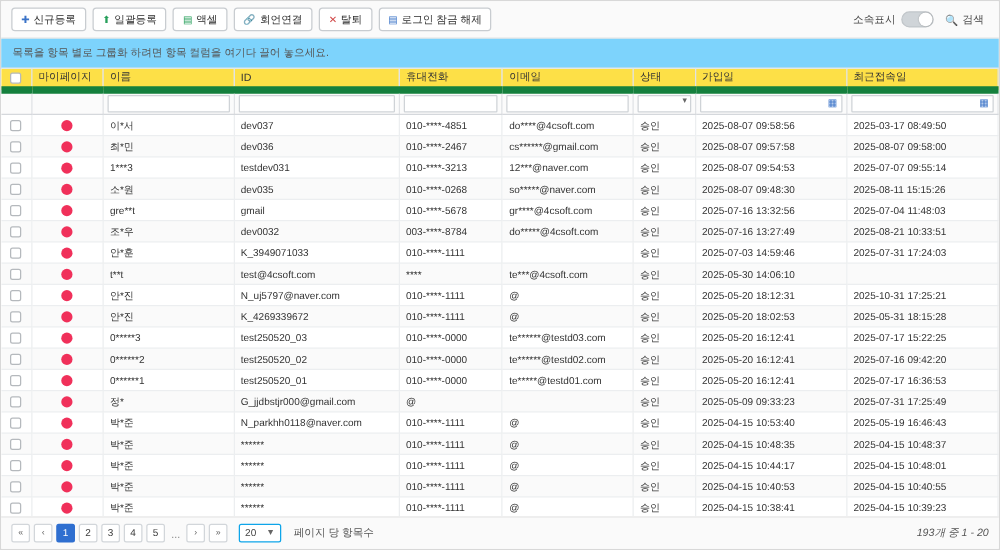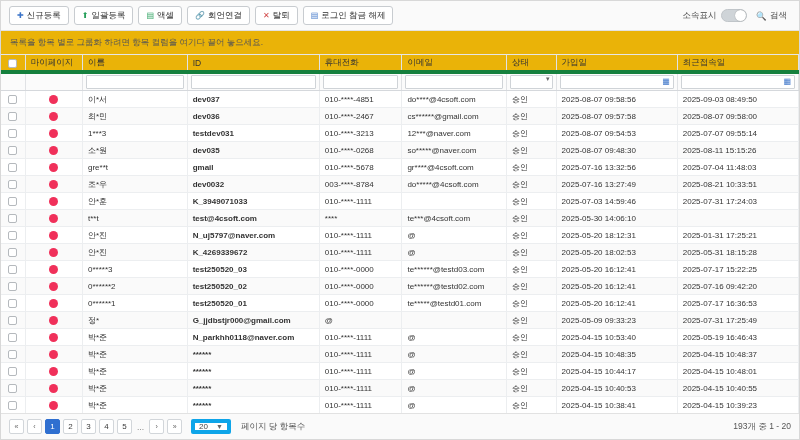--- a/index.html
+++ b/index.html
@@ -77,21 +77,21 @@
     display: inline-flex; align-items: center; gap: 3px;
     font-size: 8.5px; color: #444; cursor: pointer;
     padding: 0 4px;
   }
   .search-btn .ic { color: #777; }
 
   
   .groupbar {
     height: 24px;
     min-height: 24px;
-    background: #eab308;
+    background: #7dd3fc;
     border-bottom: 1px solid #e6e6e6;
     display: flex;
     align-items: center;
     padding: 0 9px;
     font-size: 8.5px;
     color: #555;
   }
 
   
   .grid-wrap {
@@ -99,23 +99,23 @@
     overflow: hidden;
     background: #fff;
     position: relative;
   }
   table.grid {
     width: 100%;
     border-collapse: collapse;
     table-layout: fixed;
   }
   table.grid th {
-    background: #eab308;
+    background: #fde047;
     border-right: 1px solid #e0e2e5;
-    border-bottom: 4px solid #15803d;
+    border-bottom: 6px solid #15803d;
     font-weight: normal;
     font-size: 8.5px;
     color: #333;
     height: 17px;
     padding: 0 5px;
     text-align: left;
     vertical-align: middle;
   }
   table.grid th.c { text-align: center; padding: 0; }
   tr.filter-row th {
@@ -174,21 +174,21 @@
     vertical-align: middle;
     cursor: pointer;
   }
   .avatar-dot {
     width: 9px; height: 9px;
     border-radius: 50%;
     background: #f0305a;
     display: inline-block;
     vertical-align: middle;
   }
-  .link { color: #2f6fd0; font-weight: bold; }
+  .link { color: #2f6fd0; }
 
   
   .pager {
     height: 26px;
     min-height: 26px;
     background: #fafafa;
     border-top: 1px solid #e2e2e2;
     display: flex;
     align-items: center;
     padding: 0 8px;
@@ -220,34 +220,34 @@
     padding: 0 3px;
   }
   .pnum.active {
     background: #2f6fd0;
     border-color: #2f6fd0;
     color: #fff;
   }
   .pdots { padding: 0 2px; color: #888; }
   .psel {
     height: 15px;
-    border: 4px solid #0ea5e9;
+    border: 1px solid #0ea5e9;
     background: #fff;
     border-radius: 2px;
     display: inline-flex;
     align-items: center;
     padding: 0 4px;
     font-size: 8px;
     gap: 8px;
     cursor: pointer;
     margin-left: 6px;
   }
   .psel .cv { color: #666; font-size: 7px; }
   .plabel { margin-left: 7px; color: #555; }
-  .pcount { margin-left: auto; color: #555; }
+  .pcount { margin-left: auto; color: #555; font-style: italic; }
 </style>
 </head>
 <body>
 
 <div class="app">
 
   <div class="toolbar">
     <div class="tbtn primary-ic">
       <span class="ic">✚</span>
       <span>신규등록</span>
@@ -353,21 +353,21 @@
       <tbody id="tbody">
           <tr class="row">
             <td class="c"><span class="cb"></span></td>
             <td class="c"><span class="avatar-dot"></span></td>
             <td>이*서</td>
             <td class="link">dev037</td>
             <td>010-****-4851</td>
             <td>do****@4csoft.com</td>
             <td>승인</td>
             <td>2025-08-07 09:58:56</td>
-            <td>2025-09-03 08:49:50</td>
+            <td>2025-03-17 08:49:50</td>
           </tr>
           <tr class="row">
             <td class="c"><span class="cb"></span></td>
             <td class="c"><span class="avatar-dot"></span></td>
             <td>최*민</td>
             <td class="link">dev036</td>
             <td>010-****-2467</td>
             <td>cs******@gmail.com</td>
             <td>승인</td>
             <td>2025-08-07 09:57:58</td>
@@ -441,21 +441,21 @@
           </tr>
           <tr class="row">
             <td class="c"><span class="cb"></span></td>
             <td class="c"><span class="avatar-dot"></span></td>
             <td>안*진</td>
             <td class="link">N_uj5797@naver.com</td>
             <td>010-****-1111</td>
             <td>@</td>
             <td>승인</td>
             <td>2025-05-20 18:12:31</td>
-            <td>2025-01-31 17:25:21</td>
+            <td>2025-10-31 17:25:21</td>
           </tr>
           <tr class="row">
             <td class="c"><span class="cb"></span></td>
             <td class="c"><span class="avatar-dot"></span></td>
             <td>안*진</td>
             <td class="link">K_4269339672</td>
             <td>010-****-1111</td>
             <td>@</td>
             <td>승인</td>
             <td>2025-05-20 18:02:53</td>

